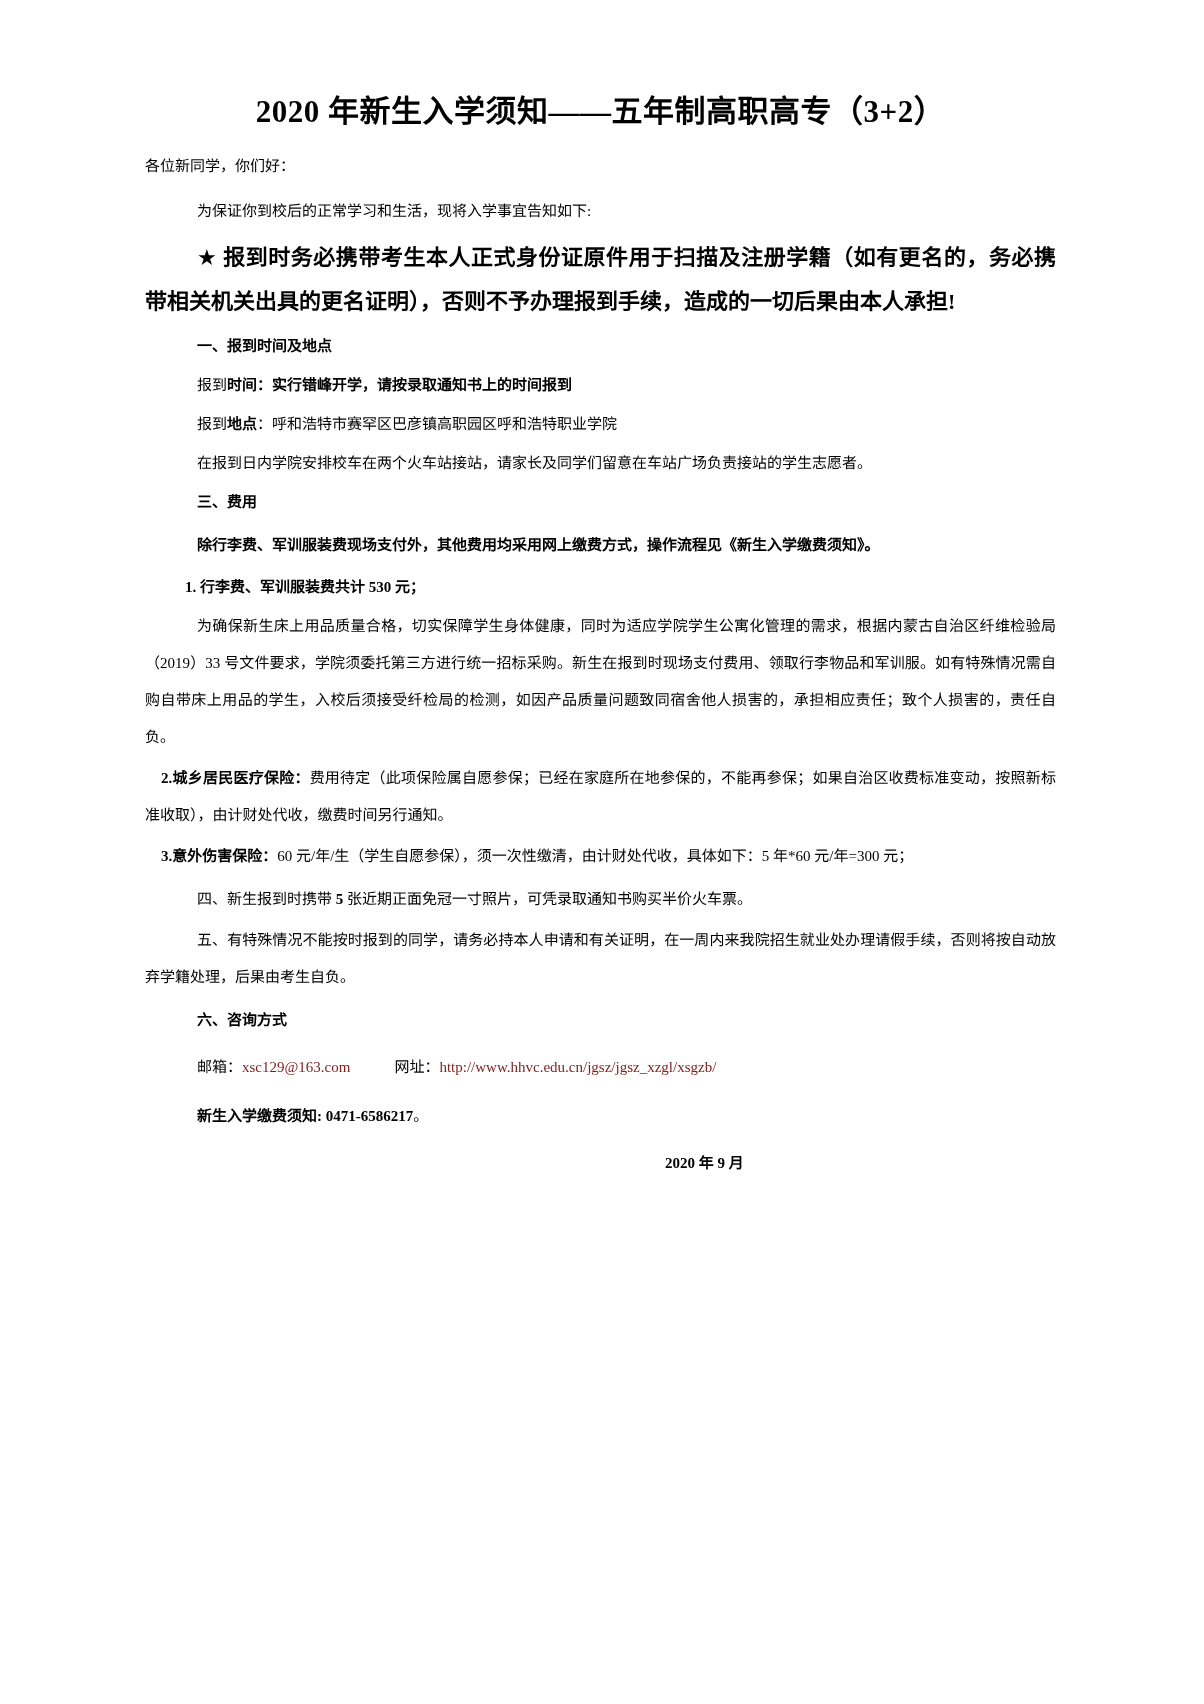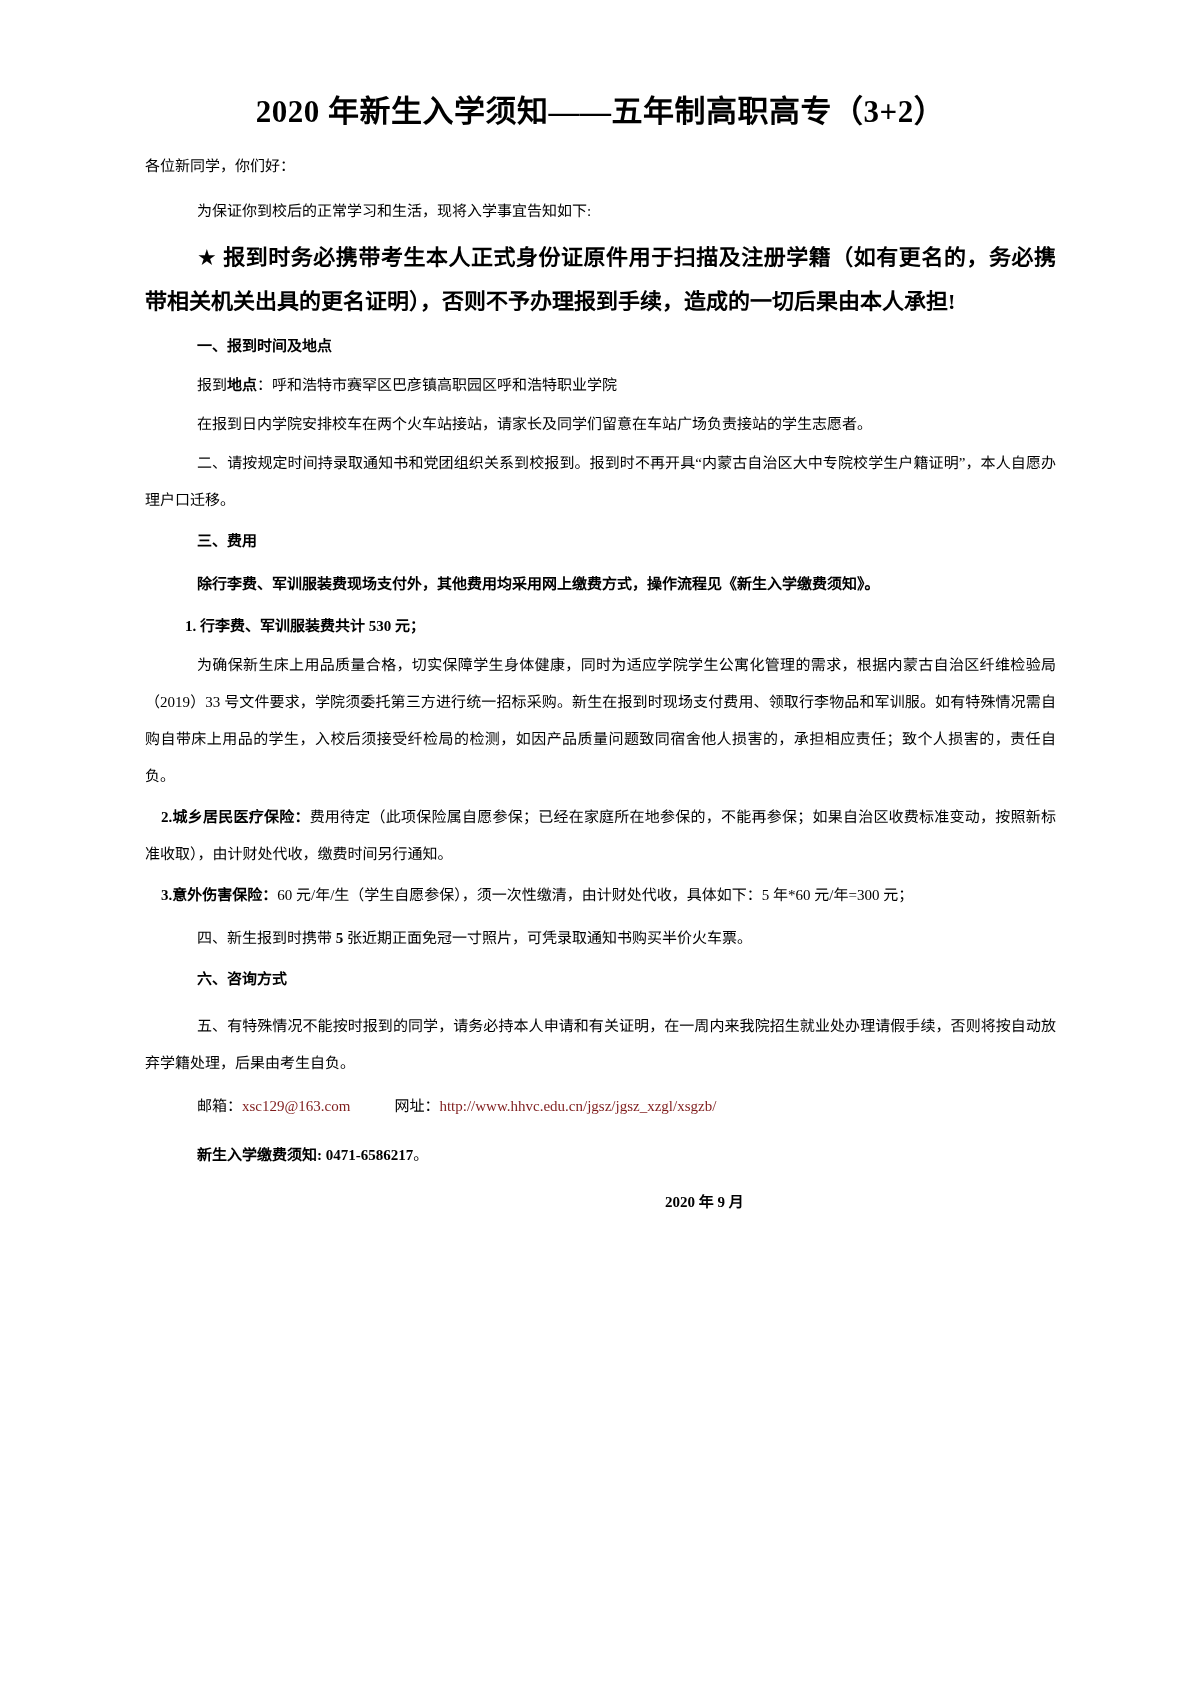--- a/index.html
+++ b/index.html
@@ -78,45 +78,45 @@
   <h1 class="doc-title">2020 年新生入学须知——五年制高职高专（3+2）</h1>
 
   <p class="mb8">各位新同学，你们好：</p>
 
   <p class="ind mb6">为保证你到校后的正常学习和生活，现将入学事宜告知如下:</p>
 
   <p class="ind star-notice">★ 报到时务必携带考生本人正式身份证原件用于扫描及注册学籍（如有更名的，务必携带相关机关出具的更名证明），否则不予办理报到手续，造成的一切后果由本人承担!</p>
 
   <p class="ind b mb2">一、报到时间及地点</p>
 
+  <p class="ind mb2"><span>报到</span><span class="b">时间</span><span class="b">：实行错峰开学，请按录取通知书上的时间报到</span></p>
 
   <p class="ind mb2"><span>报到</span><span class="b">地点</span><span>：呼和浩特市赛罕区巴彦镇高职园区呼和浩特职业学院</span></p>
 
   <p class="ind mb2">在报到日内学院安排校车在两个火车站接站，请家长及同学们留意在车站广场负责接站的学生志愿者。</p>
 
-  <p class="ind mb4">二、请按规定时间持录取通知书和党团组织关系到校报到。报到时不再开具“内蒙古自治区大中专院校学生户籍证明”，本人自愿办理户口迁移。</p>
 
   <p class="ind b mb4">三、费用</p>
 
 
   <p class="ind payment-notice mb4">除行李费、军训服装费现场支付外，其他费用均采用网上缴费方式，操作流程见《新生入学缴费须知》。</p>
 
   <p class="ind-md b mb2">1. 行李费、军训服装费共计 530 元；</p>
 
   <p class="ind mb4">为确保新生床上用品质量合格，切实保障学生身体健康，同时为适应学院学生公寓化管理的需求，根据内蒙古自治区纤维检验局（2019）33 号文件要求，学院须委托第三方进行统一招标采购。新生在报到时现场支付费用、领取行李物品和军训服。如有特殊情况需自购自带床上用品的学生，入校后须接受纤检局的检测，如因产品质量问题致同宿舍他人损害的，承担相应责任；致个人损害的，责任自负。</p>
 
   <p class="ind-sm mb4"><span class="b">2.城乡居民医疗保险：</span><span>费用待定（此项保险属自愿参保；已经在家庭所在地参保的，不能再参保；如果自治区收费标准变动，按照新标准收取），由计财处代收，缴费时间另行通知。</span></p>
 
   <p class="ind-sm mb6"><span class="b">3.意外伤害保险：</span><span>60 元/年/生（学生自愿参保），须一次性缴清，由计财处代收，具体如下：5 年*60 元/年=300 元；</span></p>
 
   <p class="ind mb4"><span>四、新生报到时携带 </span><span class="b">5</span><span> 张近期正面免冠一寸照片，可凭录取通知书购买半价火车票。</span></p>
 
+  <p class="ind mb6">五、有特殊情况不能按时报到的同学，请务必持本人申请和有关证明，在一周内来我院招生就业处办理请假手续，否则将按自动放弃学籍处理，后果由考生自负。</p>
+
   <p class="ind b mb10">六、咨询方式</p>
-
-  <p class="ind mb6">五、有特殊情况不能按时报到的同学，请务必持本人申请和有关证明，在一周内来我院招生就业处办理请假手续，否则将按自动放弃学籍处理，后果由考生自负。</p>
 
 
   <p class="ind mb12"><span>邮箱：</span><span class="plain-link">xsc129@163.com</span><span class="gap-lg">网址：</span><span class="plain-link">http://www.hhvc.edu.cn/jgsz/jgsz_xzgl/xsgzb/</span></p>
 
   <p class="ind mb10"><span class="b">新生入学缴费须知:</span><span class="b"> 0471-6586217</span><span>。</span></p>
 
   <p class="date-line">2020 年 9 月</p>
 
 </div>
 

